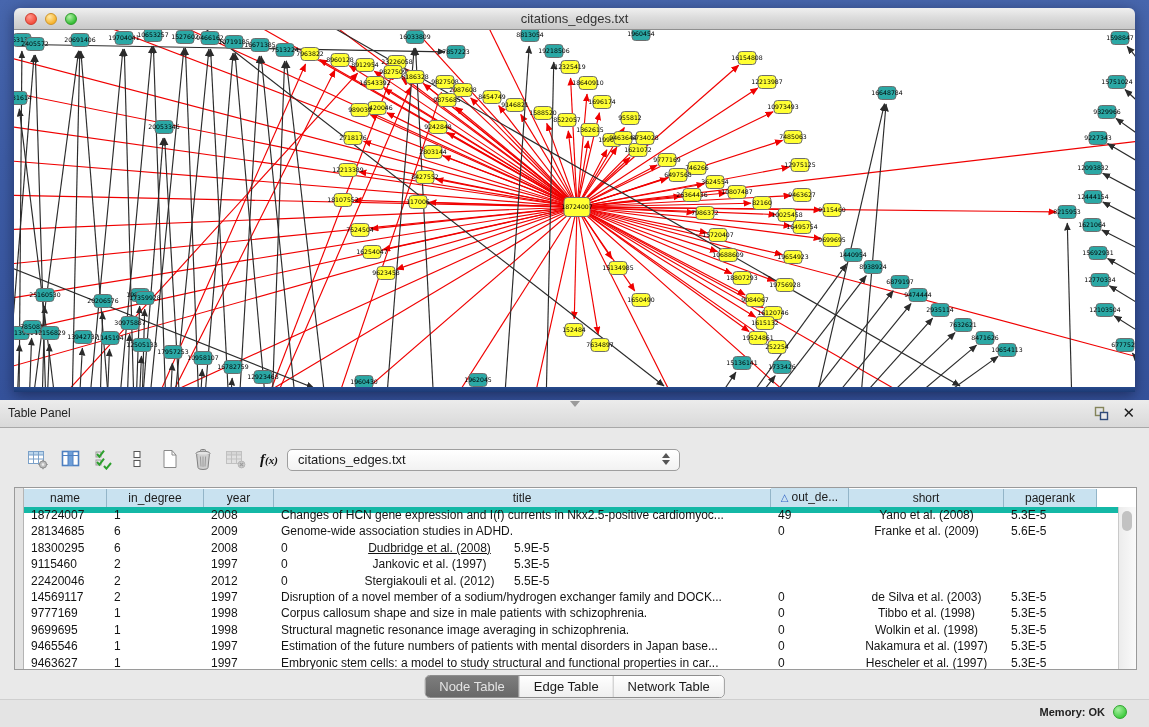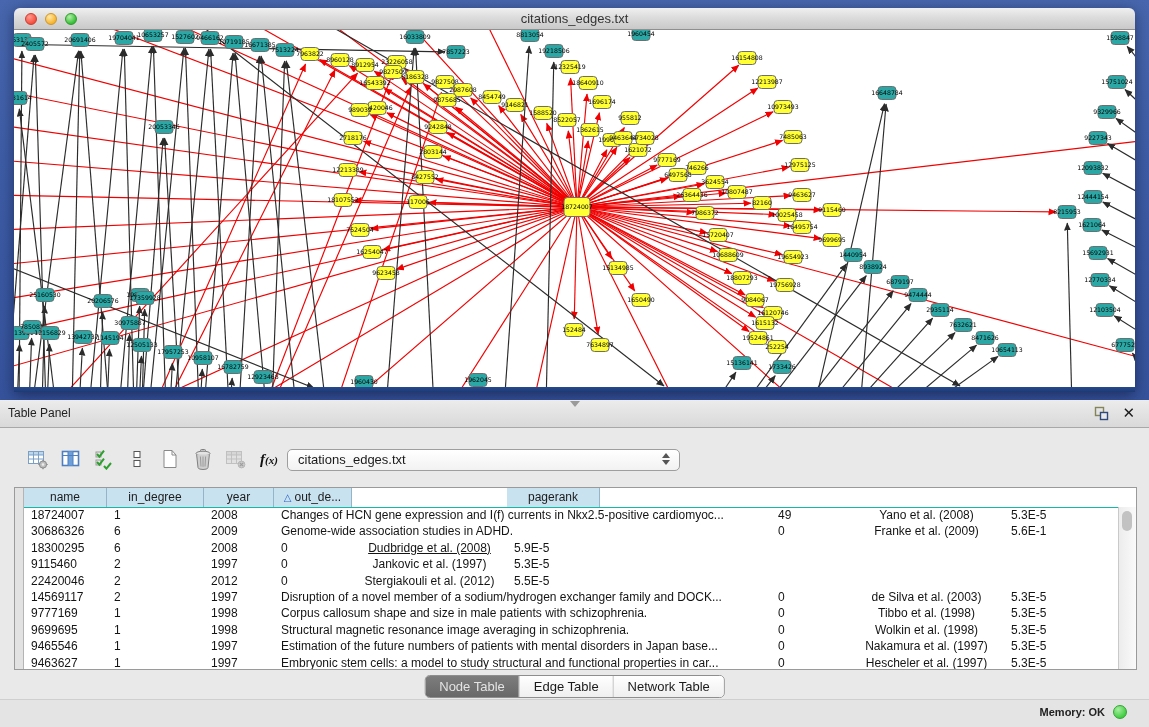--- a/index.html
+++ b/index.html
@@ -49,21 +49,21 @@
     background:linear-gradient(180deg,#ffffff,#f2f2f2);border:1px solid #9e9e9e;border-radius:5px;
     font-size:13px;color:#1a1a1a;line-height:20px;padding-left:10px;}
   .steppers{position:absolute;right:9px;top:3px;display:flex;flex-direction:column;gap:2px;}
   .steppers i{display:block;width:0;height:0;border-left:4px solid transparent;border-right:4px solid transparent;}
   .st-up{border-bottom:5px solid #555;}
   .st-dn{border-top:5px solid #555;}
 
   .table-wrap{position:absolute;left:14px;top:87px;width:1123px;height:183px;box-sizing:border-box;
     border:1px solid #9a9a9a;background:#fff;overflow:hidden;}
   .gutter{position:absolute;left:0;top:0;bottom:0;width:8px;background:#e2e2e2;border-right:1px solid #b4b4b4;}
-  .thead{position:absolute;left:9px;top:0;right:0;height:19px;display:flex;background:#fff;border-bottom:1px solid #14b8a6;}
+  .thead{position:absolute;left:9px;top:0;right:0;height:19px;display:flex;background:#fff;border-bottom:6px solid #14b8a6;align-items:flex-end;}
   .th{box-sizing:border-box;background:#c9e2f0;border-right:1px solid #93b5c8;
     font-size:12px;color:#1c1c1c;text-align:center;line-height:18px;flex:none;overflow:hidden;white-space:nowrap;}
   .sort{color:#3668c8;font-size:10px;margin-right:3px;}
   .tbody{position:absolute;left:9px;top:19px;right:17px;bottom:0;overflow:hidden;}
   .tr{display:flex;height:16.4px;line-height:16.4px;}
   .td{box-sizing:border-box;flex:none;font-size:12px;color:#141414;white-space:nowrap;overflow:hidden;padding-left:7px;}
   .td.c-short{text-align:center;padding-left:0;}
   .vscroll{position:absolute;right:0;top:19px;bottom:0;width:17px;background:linear-gradient(90deg,#ececec,#fafafa);border-left:1px solid #c9c9c9;}
   .thumb{position:absolute;left:3px;top:4px;width:10px;height:20px;border-radius:5px;background:#c2c2c2;}
 
@@ -882,42 +882,43 @@
         <i class="st-dn"></i>
       </span>
   </div>
 
   <div class="table-wrap">
     <div class="gutter"></div>
     <div class="thead" id="thead-row">
         <div class="th" style="width: 83px;"><span>name</span></div>
         <div class="th" style="width: 97px;"><span>in_degree</span></div>
         <div class="th" style="width: 70px;"><span>year</span></div>
+        <div class="th" style="width: 497px;"><span>title</span></div>
         <div class="th" style="width: 78px;"><span class="sort">△</span><span>out_de...</span></div>
         <div class="th" style="width: 155px; margin-top: 38px;"><span>short</span></div>
         <div class="th" style="width: 93px;"><span>pagerank</span></div>
       </div>
     <div class="tbody" id="tbody">
         <div class="tr">
           <div class="td c-name" style="width: 83px;">18724007</div>
           <div class="td c-in_degree" style="width: 97px;">1</div>
           <div class="td c-year" style="width: 70px;">2008</div>
           <div class="td c-title" style="width: 497px;">Changes of HCN gene expression and I(f) currents in Nkx2.5-positive cardiomyoc...</div>
           <div class="td c-out_degree" style="width: 78px;">49</div>
           <div class="td c-short" style="width: 155px;">Yano et al. (2008)</div>
           <div class="td c-pagerank" style="width: 93px;">5.3E-5</div>
         </div>
         <div class="tr">
-          <div class="td c-name" style="width: 83px;">30686326</div>
+          <div class="td c-name" style="width: 83px;">28134685</div>
           <div class="td c-in_degree" style="width: 97px;">6</div>
           <div class="td c-year" style="width: 70px;">2009</div>
           <div class="td c-title" style="width: 497px;">Genome-wide association studies in ADHD.</div>
           <div class="td c-out_degree" style="width: 78px;">0</div>
           <div class="td c-short" style="width: 155px;">Franke et al. (2009)</div>
-          <div class="td c-pagerank" style="width: 93px;">5.6E-1</div>
+          <div class="td c-pagerank" style="width: 93px;">5.6E-5</div>
         </div>
         <div class="tr">
           <div class="td c-name" style="width: 83px;">18300295</div>
           <div class="td c-in_degree" style="width: 97px;">6</div>
           <div class="td c-year" style="width: 70px;">2008</div>
           <div class="td c-out_degree" style="width: 78px;">0</div>
           <div class="td c-short" style="width: 155px; text-decoration: underline;">Dudbridge et al. (2008)</div>
           <div class="td c-pagerank" style="width: 93px;">5.9E-5</div>
         </div>
         <div class="tr">

